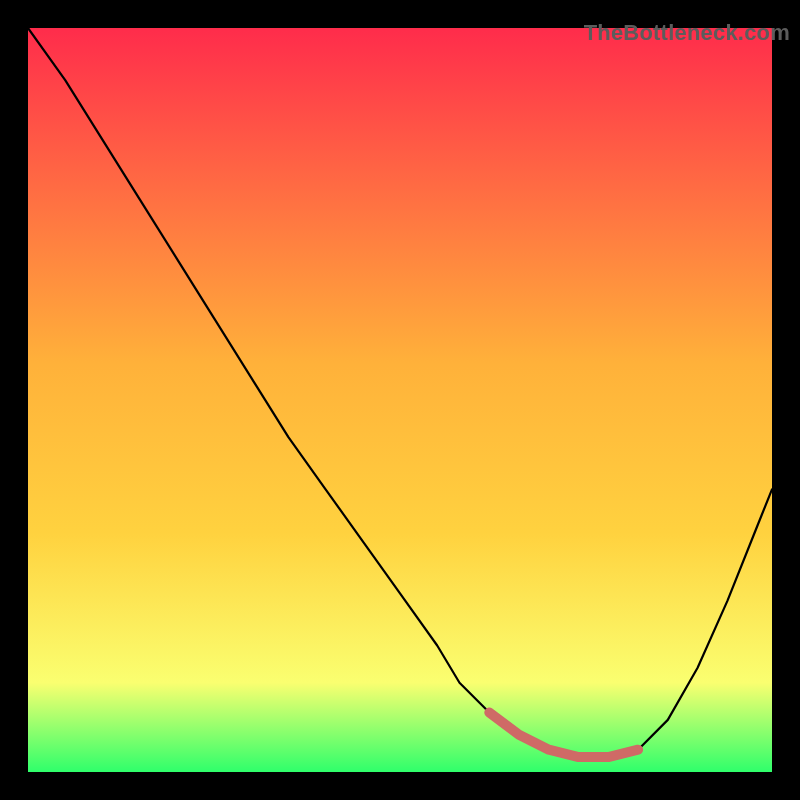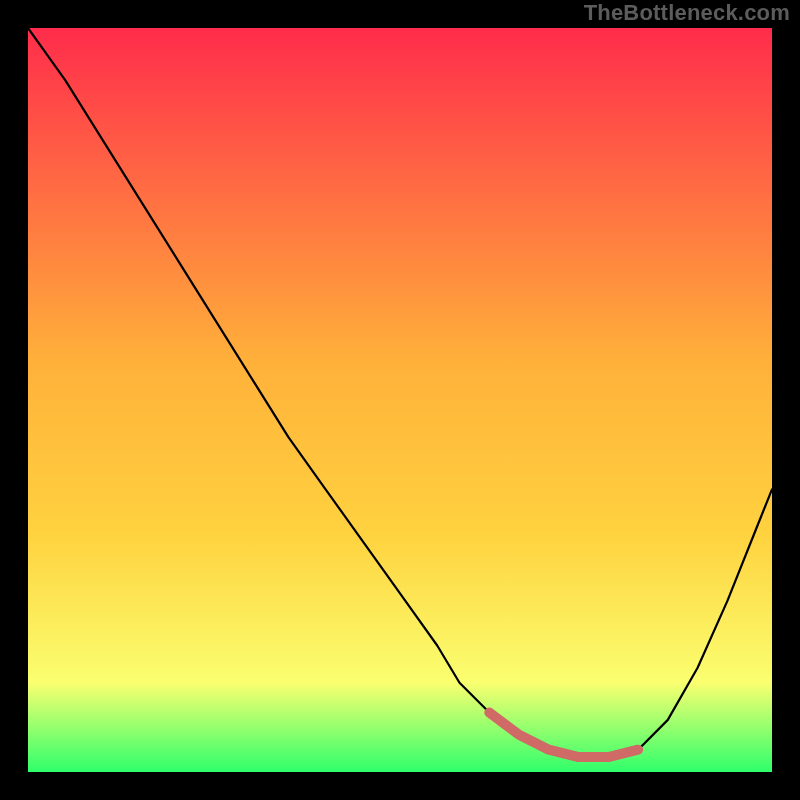--- a/index.html
+++ b/index.html
@@ -12,21 +12,21 @@
     overflow: hidden;
   }
   .frame {
     position: relative;
     width: 800px;
     height: 800px;
     background: #000;
   }
   .watermark {
     position: absolute;
-    top: 0;
+    top: 20px;
     right: 10px;
     color: #5c5c5c;
     font-size: 22px;
     font-weight: 600;
     letter-spacing: 0.2px;
     z-index: 10;
   }
   .plot {
     position: absolute;
     left: 28px;

